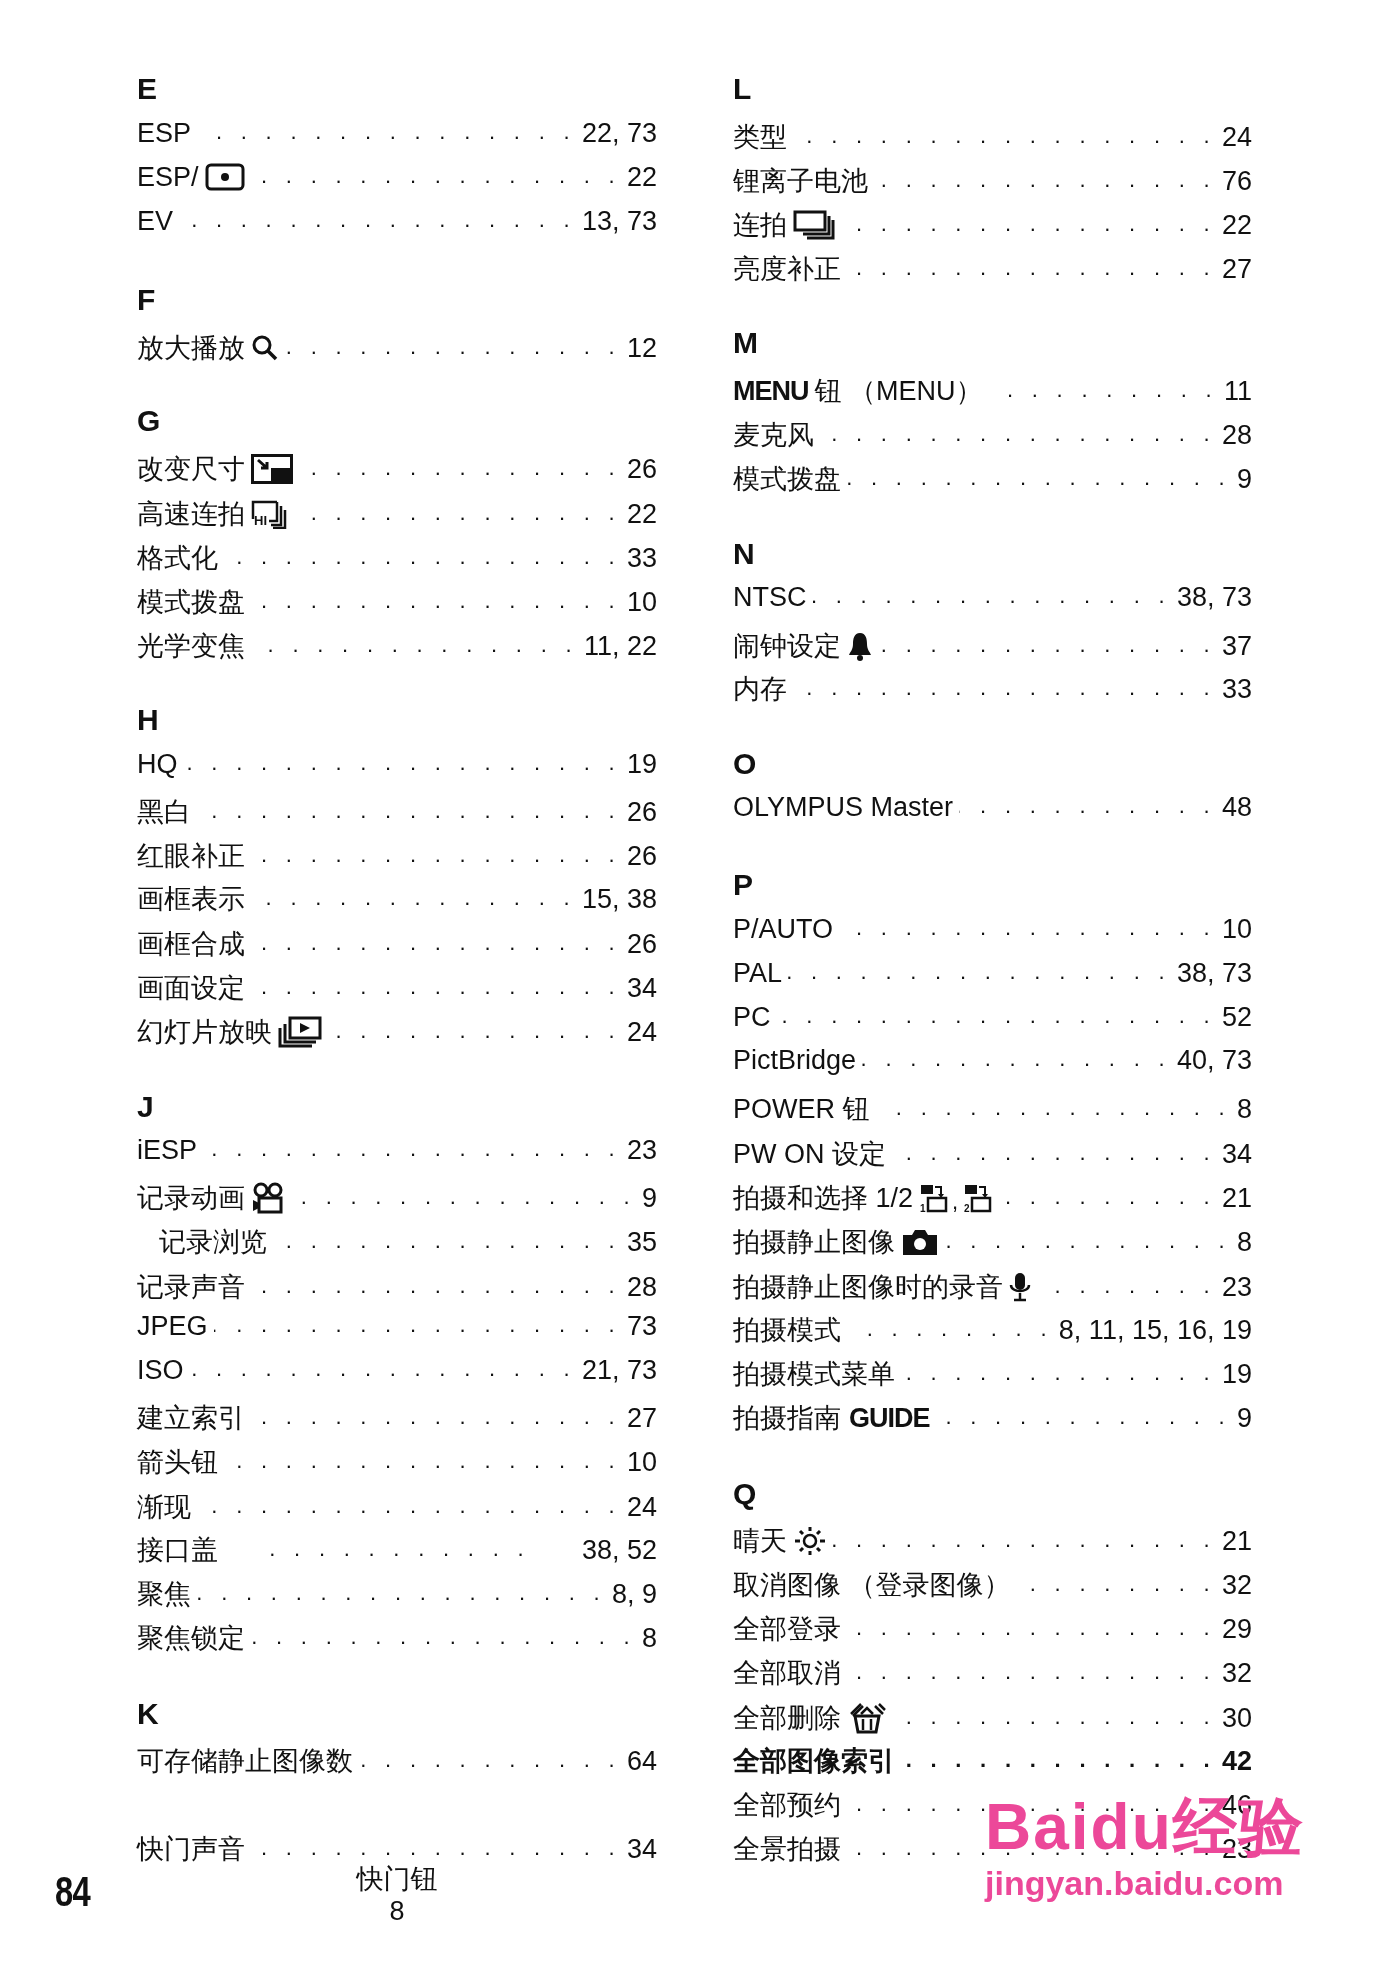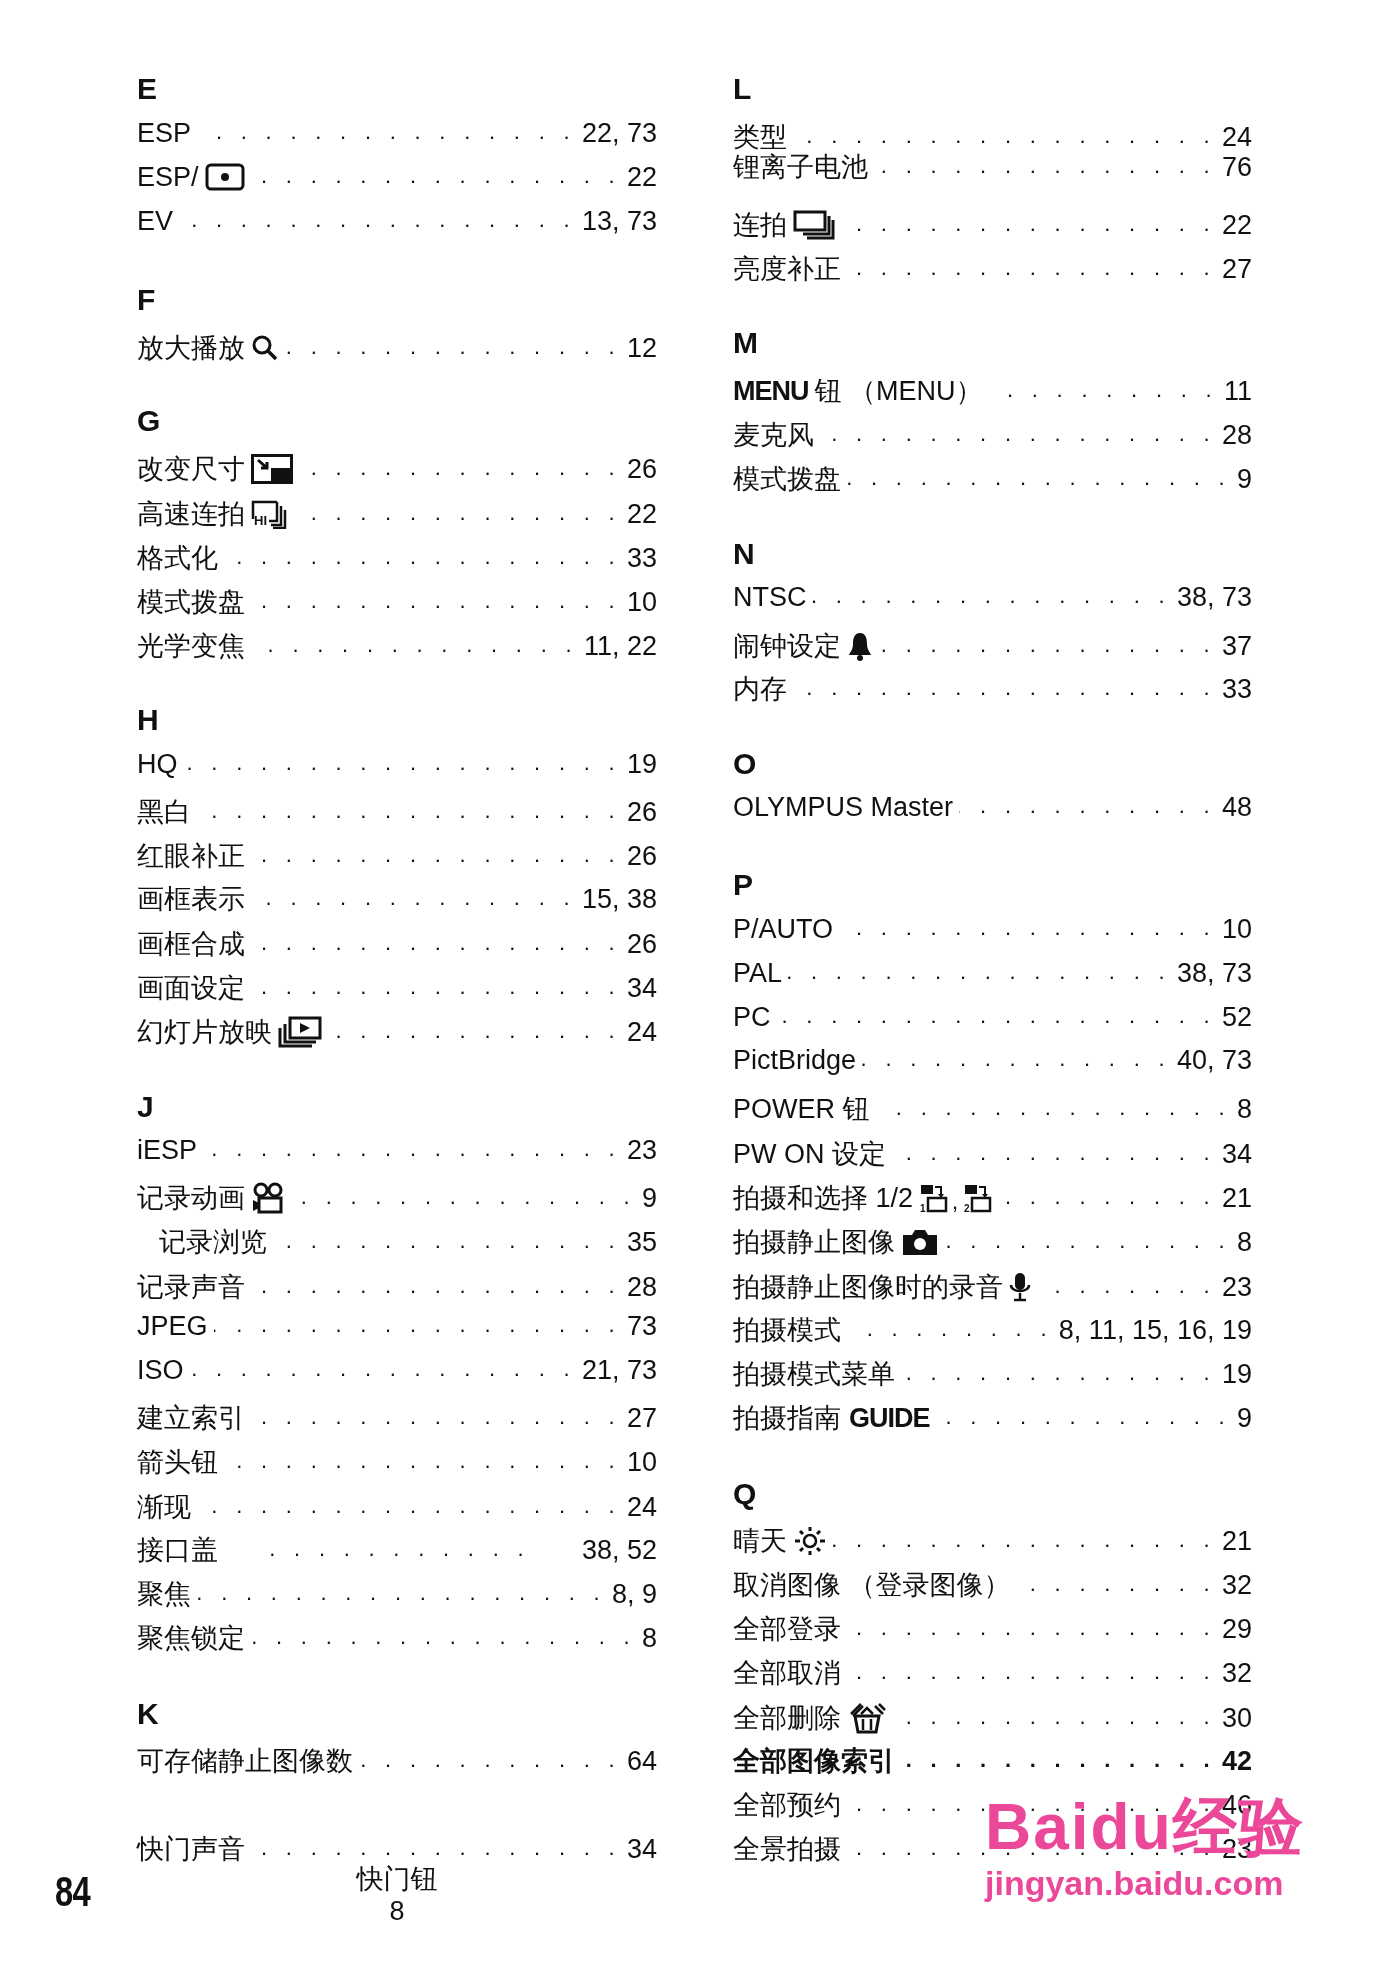--- a/index.html
+++ b/index.html
@@ -292,21 +292,21 @@
   </div>
 <div class="col right" id="col-right">
     <div class="heading" style="top: 73px;">L</div>
     <div class="row" style="top: 121px;">
       <span class="label">
         <span>类型</span>
       </span>
       <span class="leader"></span>
       <span class="pages">24</span>
     </div>
-    <div class="row" style="top: 151px;">
+    <div class="row" style="top: 165px;">
       <span class="label">
         <span>锂离子电池</span>
       </span>
       <span class="leader"></span>
       <span class="pages">76</span>
     </div>
     <div class="row" style="top: 209px;">
       <span class="label">
         <span>连拍</span>
         <span class="icon">

